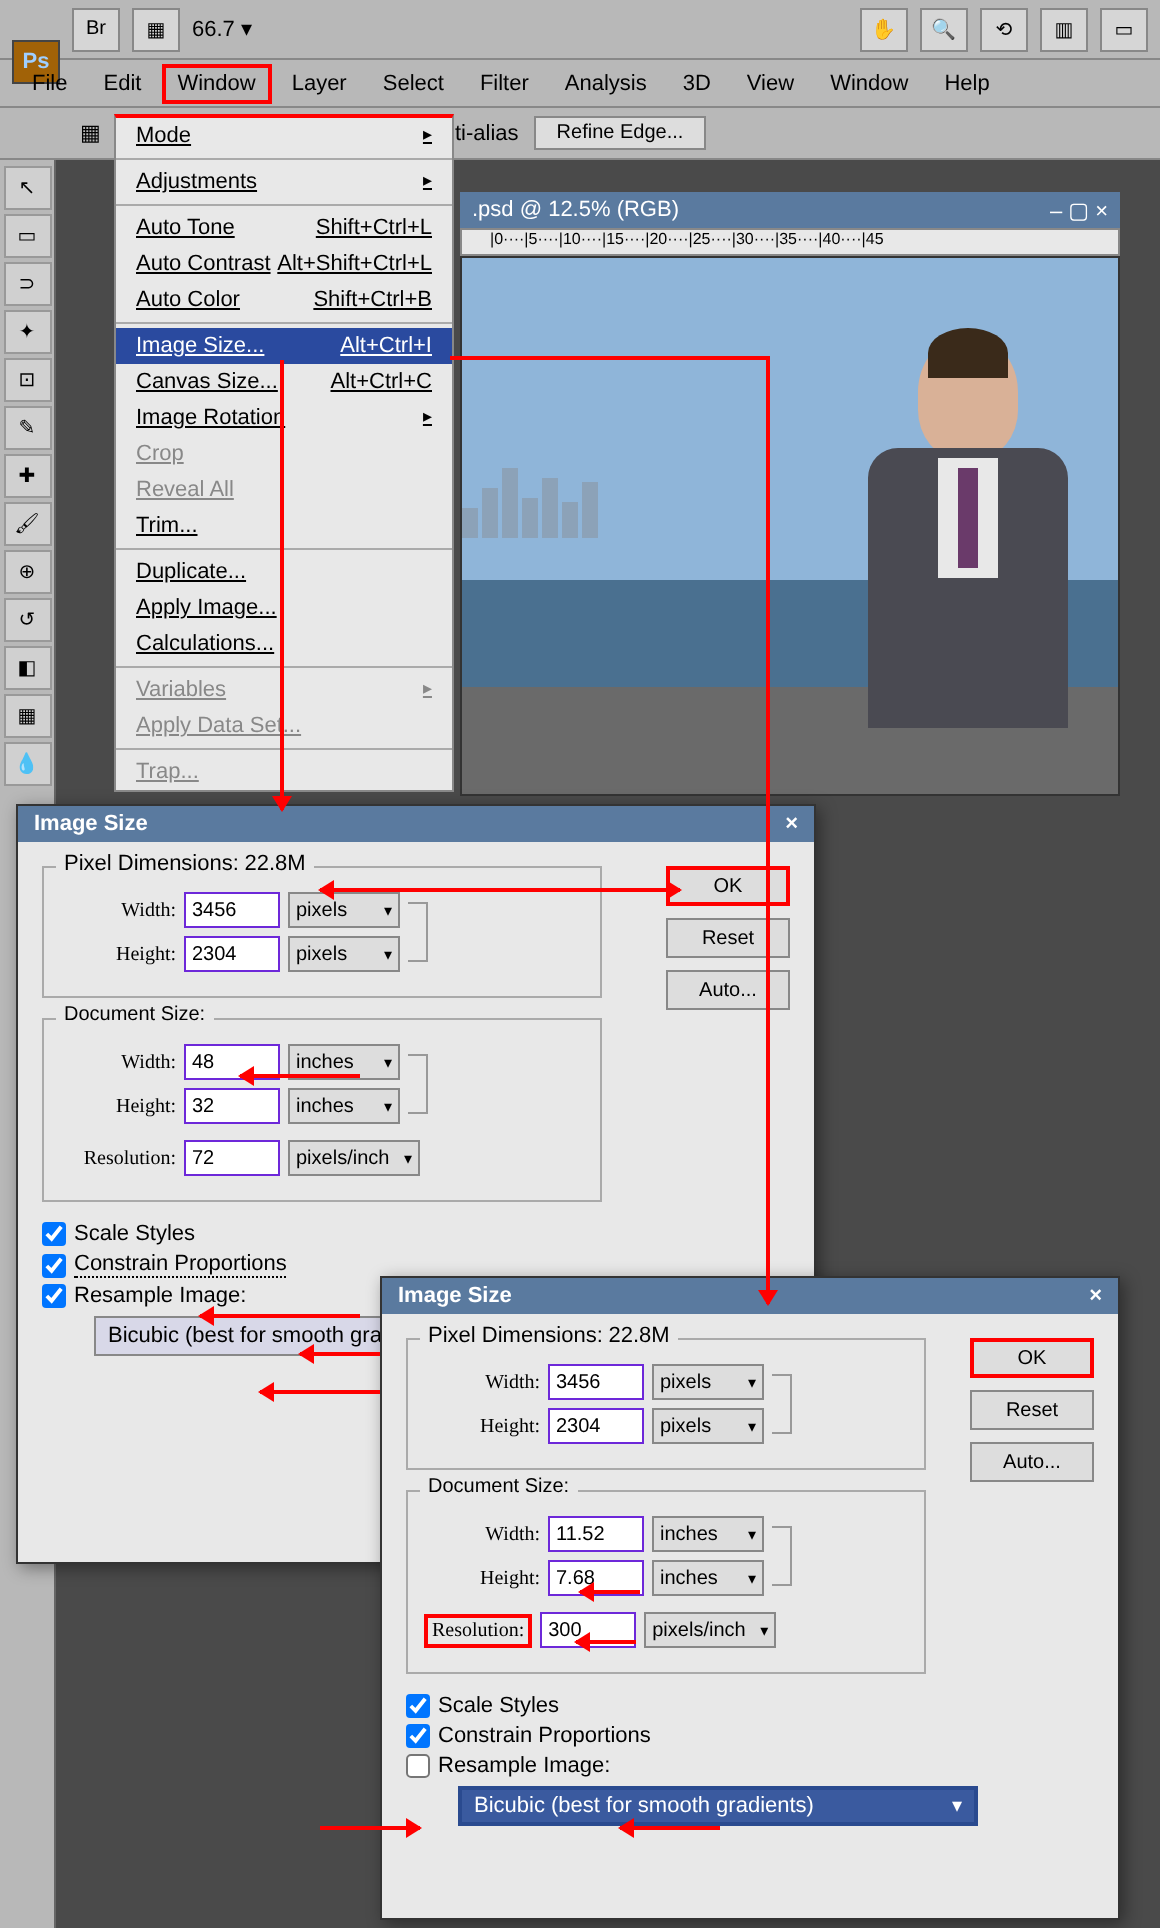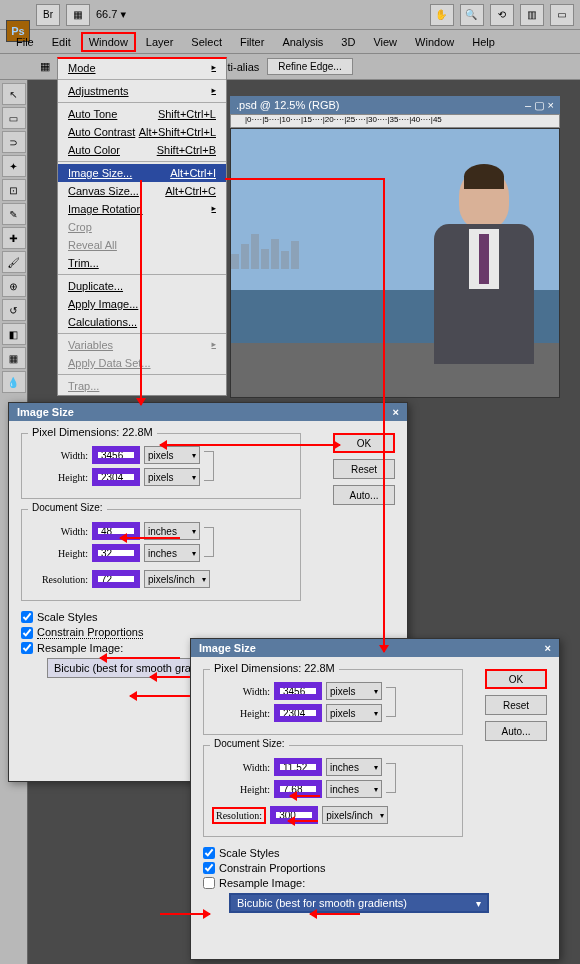--- a/index.html
+++ b/index.html
@@ -35,21 +35,21 @@
 .dropdown .arrow::after { content: "▸"; font-size: 9px; }
 .dialog { position: absolute; background: #e8e8e8; border: 1px solid #333; box-shadow: 2px 2px 8px rgba(0,0,0,0.4); }
 .dlg1 { left: 8px; top: 402px; width: 400px; height: 380px; }
 .dlg2 { left: 190px; top: 638px; width: 370px; height: 322px; }
 .dlg-title { background: #5a7a9f; color: #fff; padding: 3px 8px; font-weight: bold; display: flex; justify-content: space-between; }
 .dlg-body { padding: 12px; position: relative; }
 .fieldset { border: 1px solid #aaa; padding: 8px; margin-bottom: 10px; position: relative; }
 .fieldset > .legend { position: absolute; top: -8px; left: 6px; background: #e8e8e8; padding: 0 4px; font-size: 10px; }
 .frow { display: flex; align-items: center; margin: 4px 0; gap: 4px; }
 .frow label { width: 58px; text-align: right; font-size: 10px; font-family: Liberation Serif, serif; }
-.frow input[type=text] { width: 48px; height: 18px; border: 6px solid #6d28d9; padding: 0 3px; font-size: 10px; background: #fff; }
+.frow input[type=text] { width: 48px; height: 18px; border: 1px solid #6d28d9; padding: 0 3px; font-size: 10px; background: #fff; }
 .frow .sel { width: 56px; height: 18px; border: 1px solid #888; background: #ddd; font-size: 10px; display: flex; align-items: center; justify-content: space-between; padding: 0 3px; }
 .frow .sel::after { content: "▾"; font-size: 8px; }
 .btncol { position: absolute; right: 12px; top: 12px; width: 62px; display: flex; flex-direction: column; gap: 6px; }
 .btncol button { height: 20px; background: #ddd; border: 1px solid #888; font-size: 10px; }
 .btncol button.ok { border: 2px solid red; }
 .chk { display: flex; align-items: center; gap: 4px; margin: 3px 0; font-size: 10px; }
 .chk input { width: 12px; height: 12px; }
 .combo { margin-top: 4px; margin-left: 26px; width: 220px; height: 20px; background: #d8d8e8; border: 1px solid #888; font-size: 10px; display: flex; align-items: center; justify-content: space-between; padding: 0 6px; }
 .combo::after { content: "▾"; }
 .dlg2 .combo { background: #3a5a9f; color: #fff; border: 2px solid #2a4a8f; width: 240px; }

